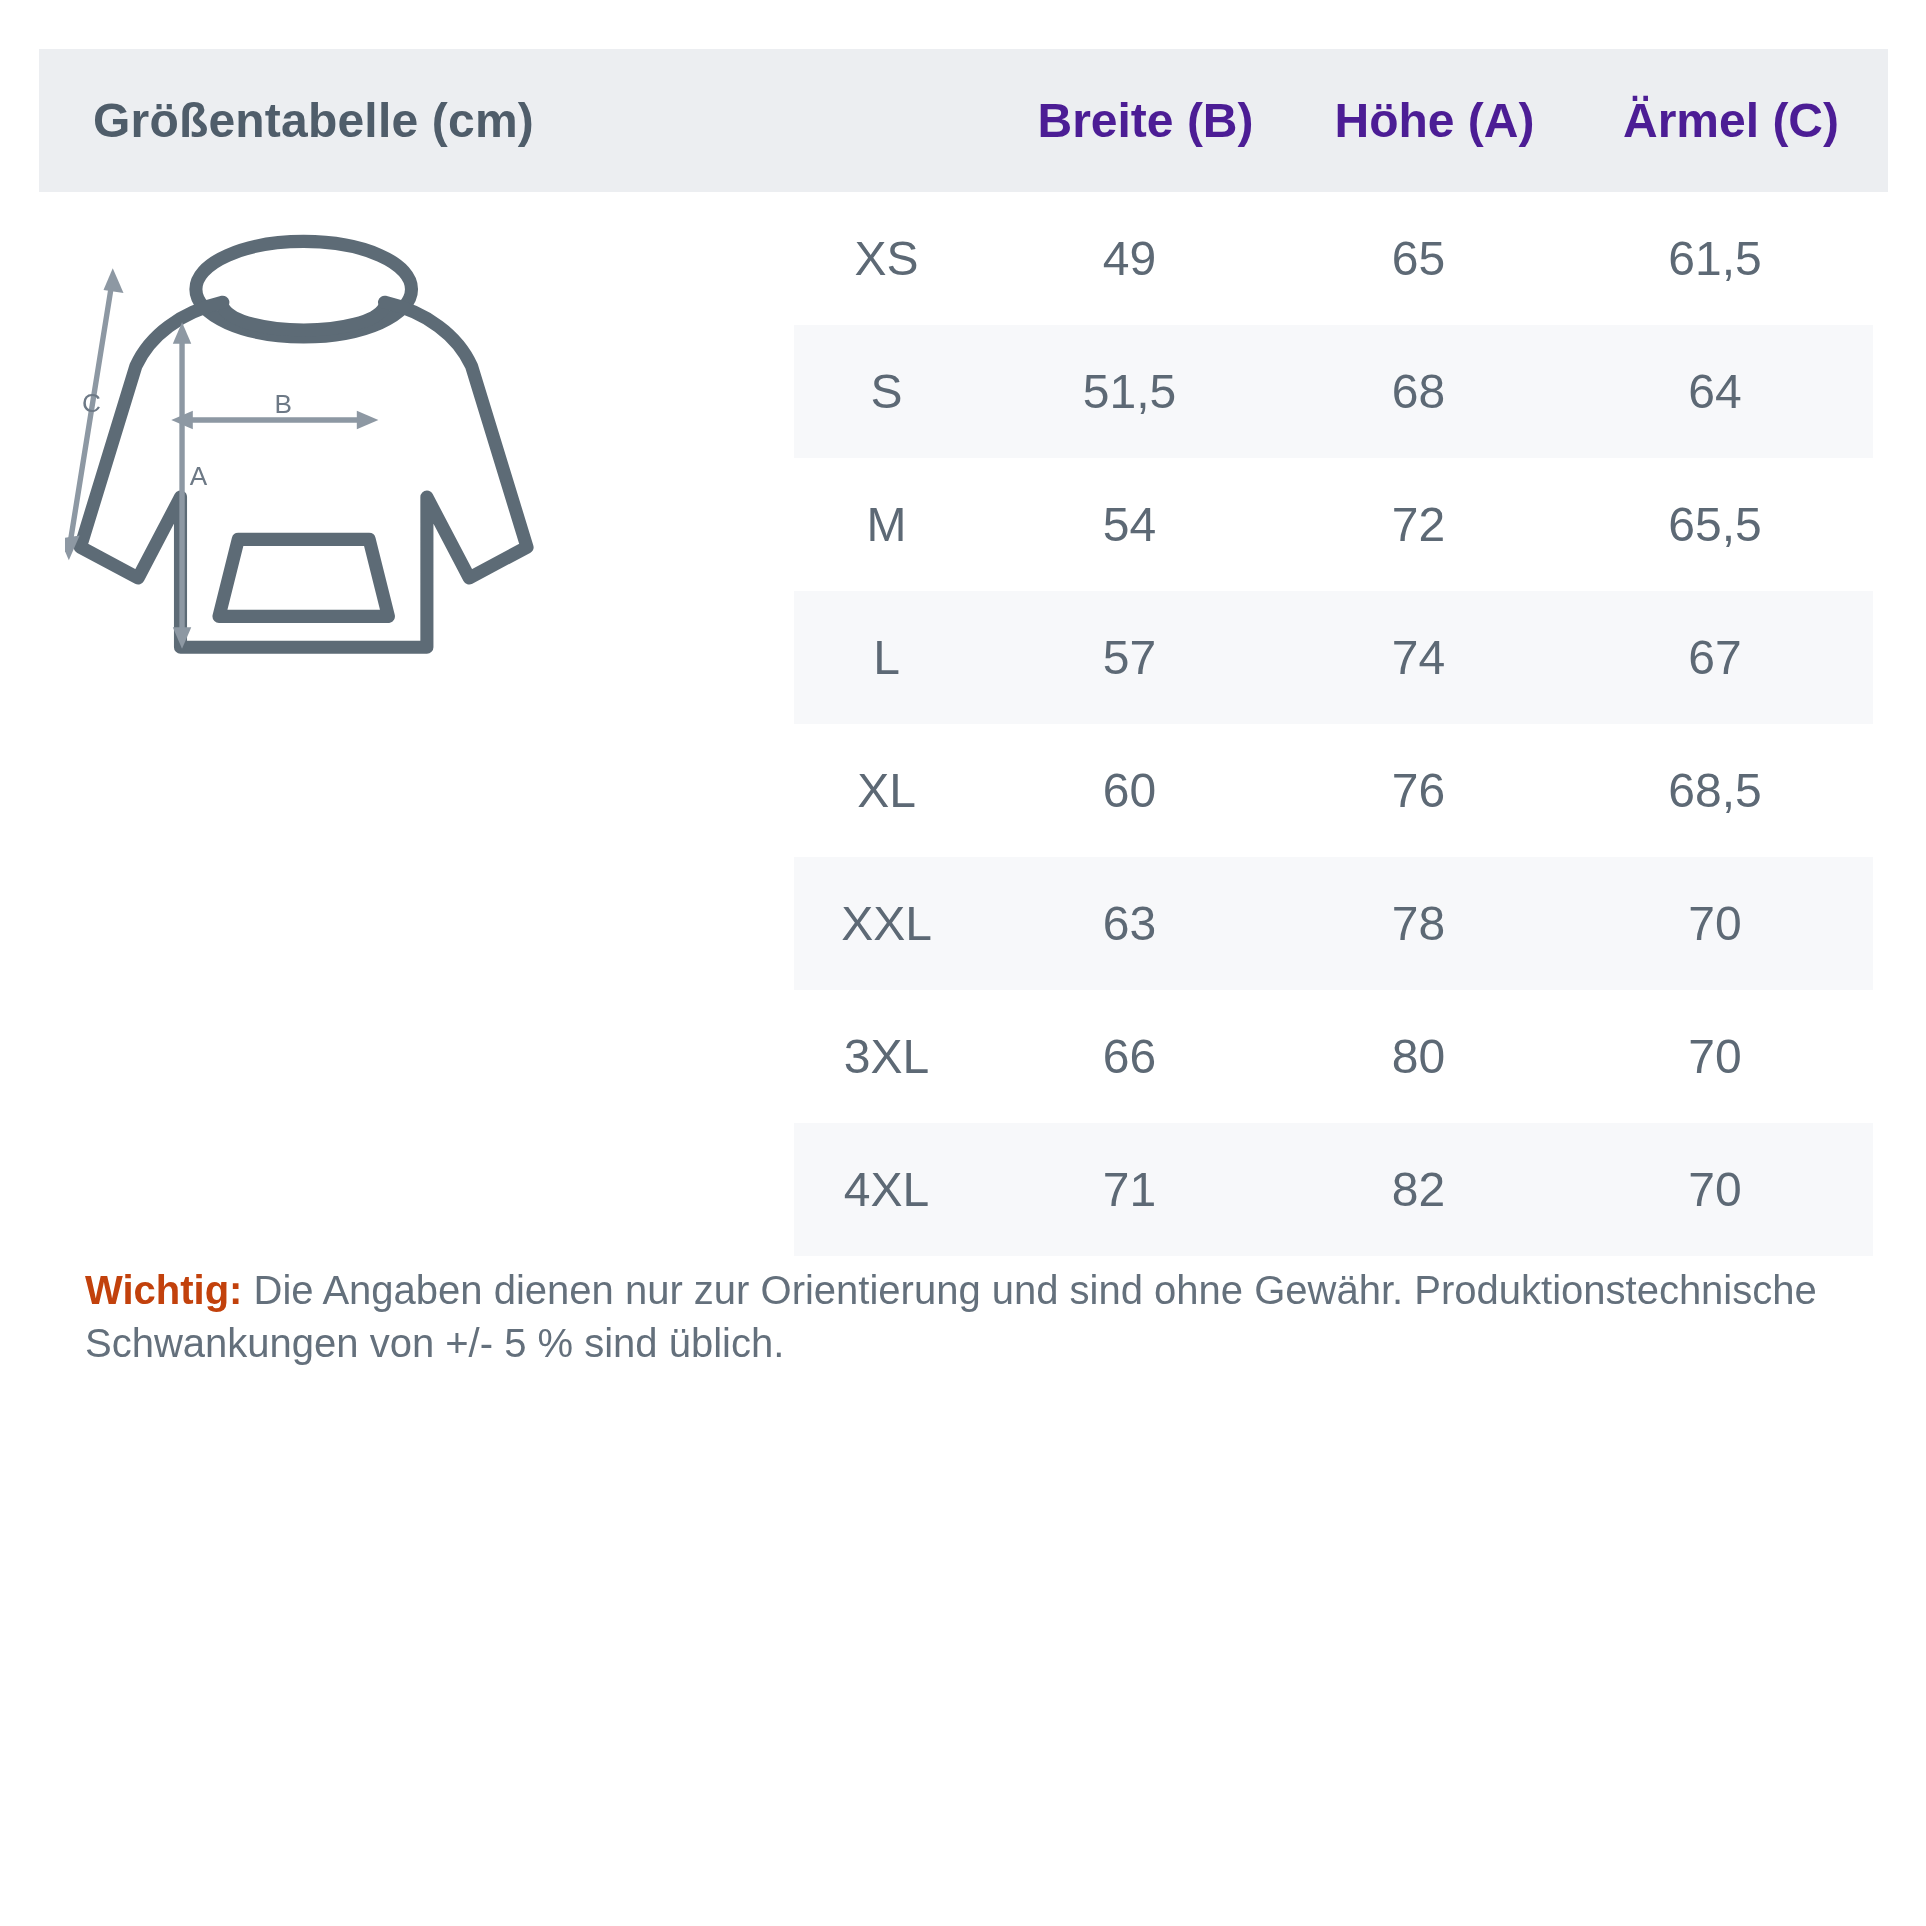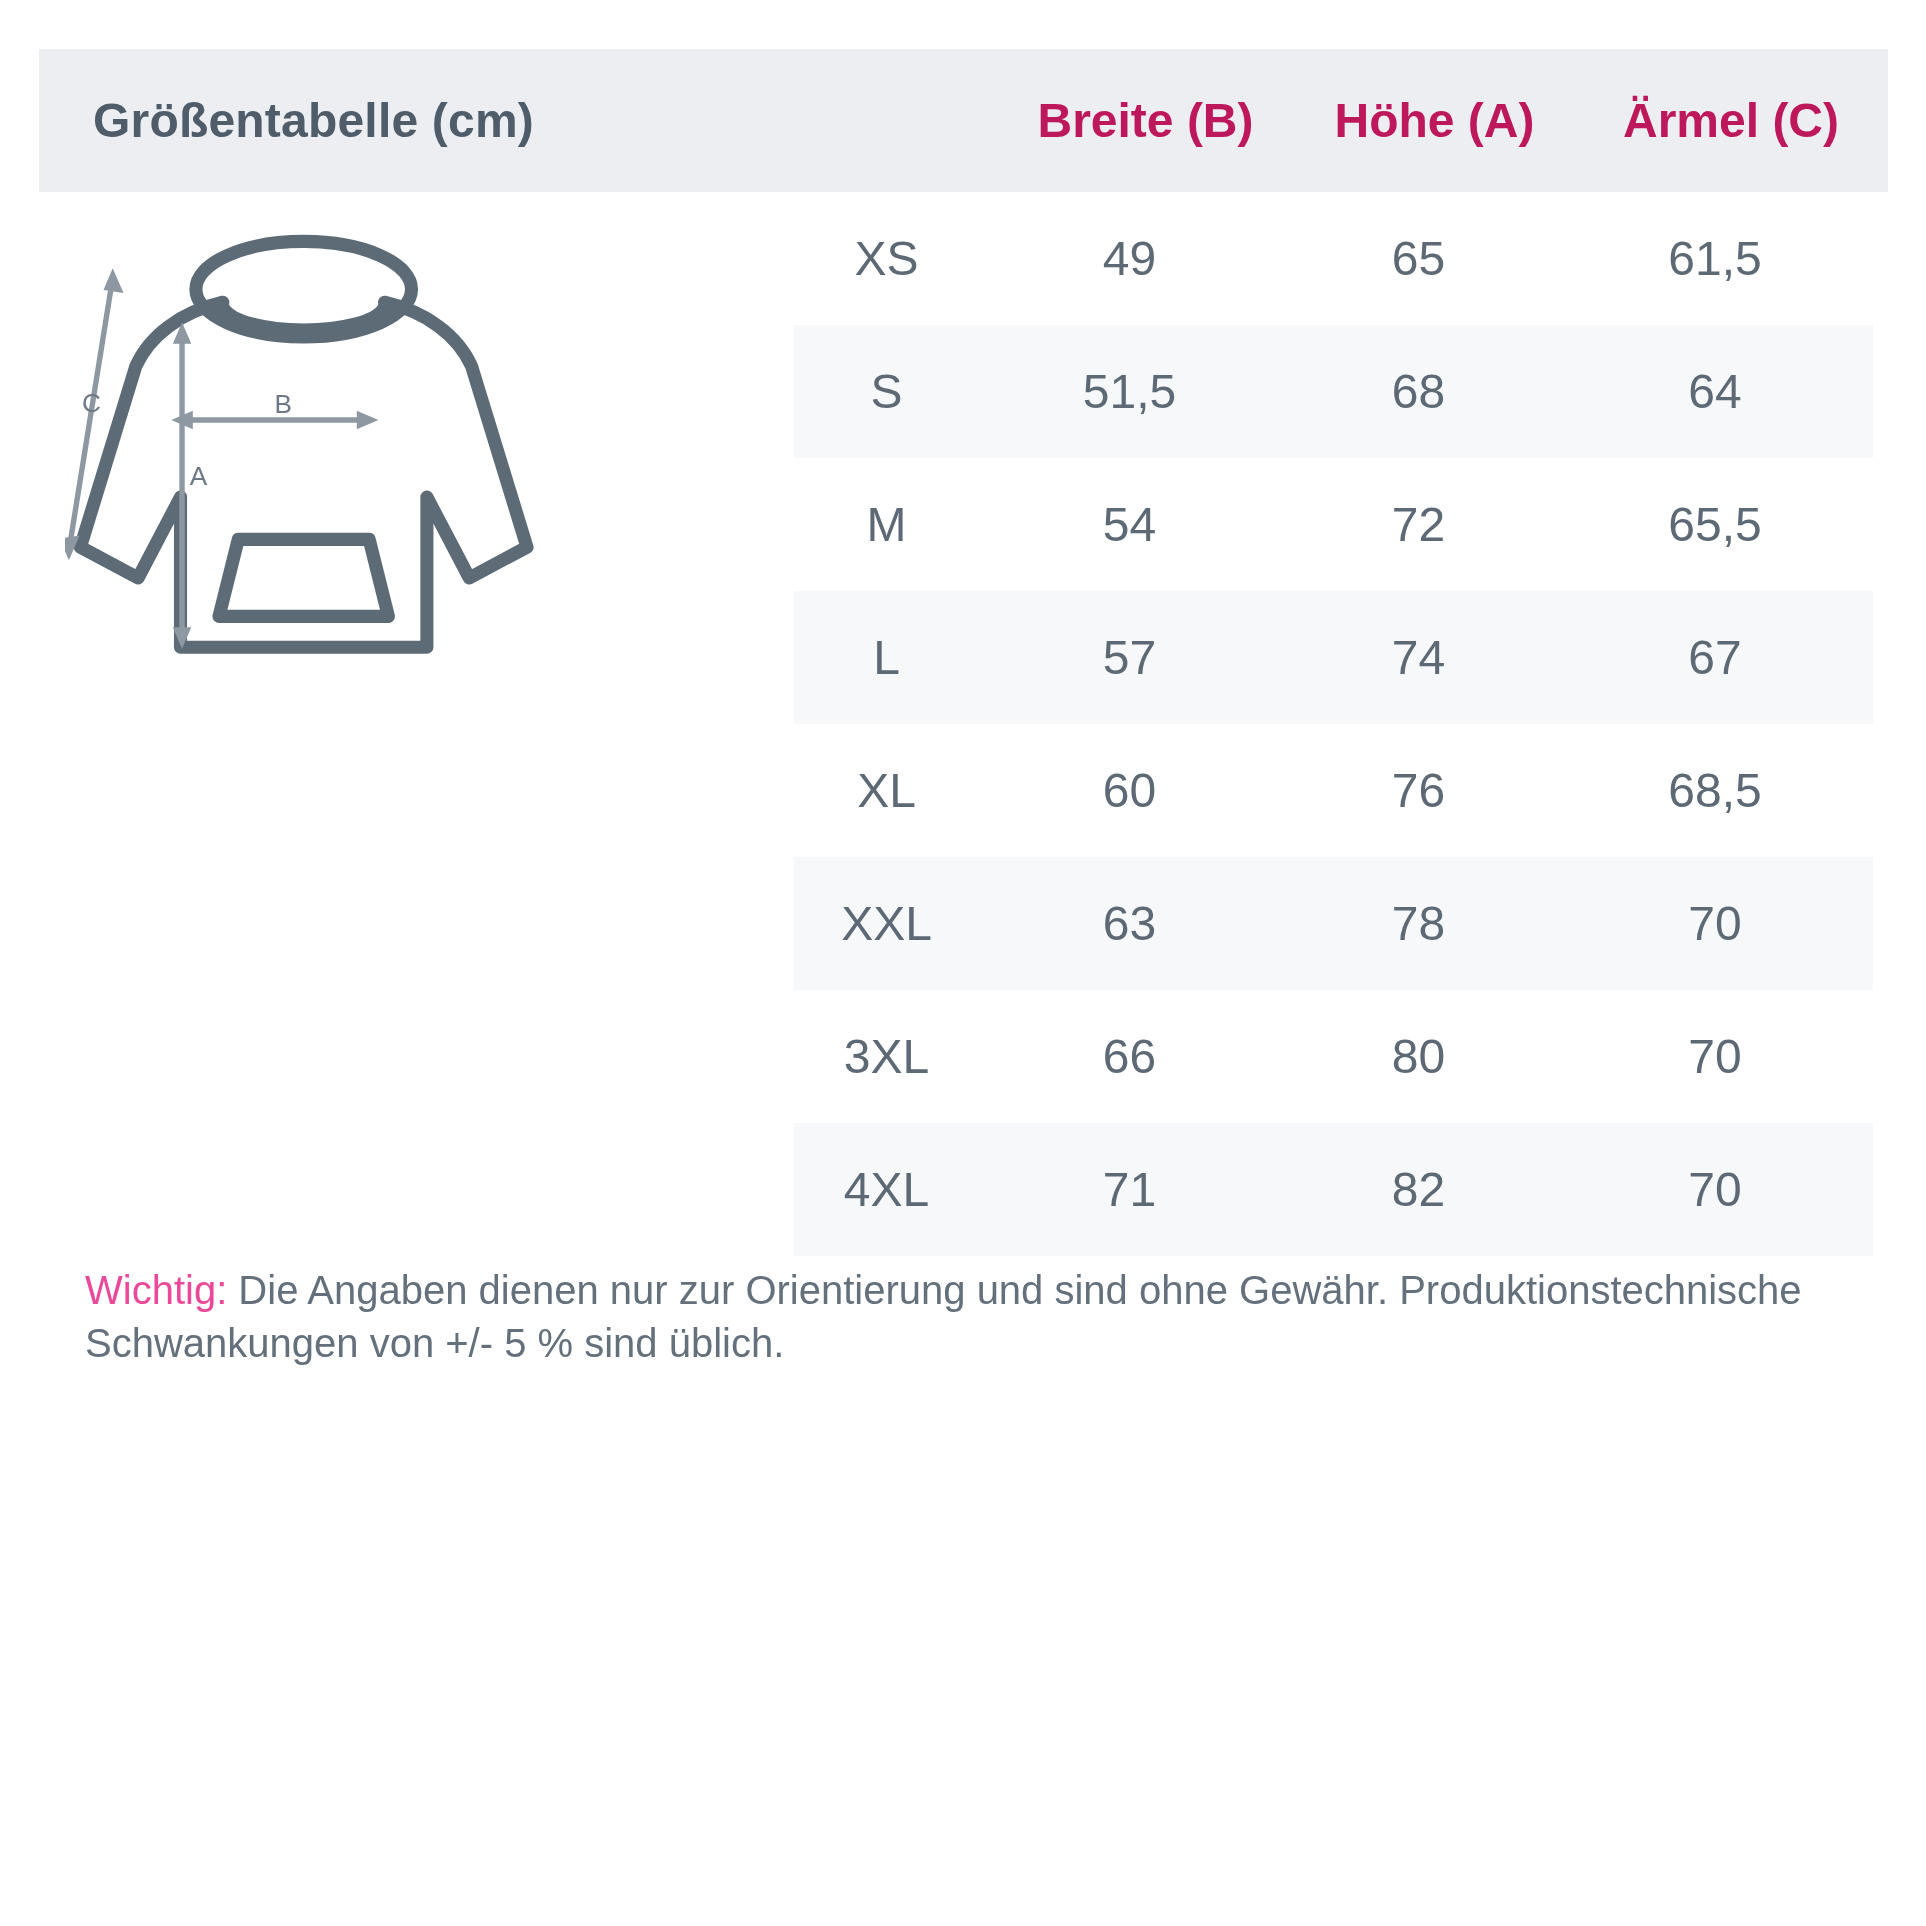--- a/index.html
+++ b/index.html
@@ -46,21 +46,21 @@
     position: absolute;
     left: 771px;
     width: 1079px;
     height: 143px;
     display: flex;
     align-items: center;
   }
   .header-col {
     font-size: 48px;
     font-weight: bold;
-    color: #be185d;
+    color: #4c1d95;
     text-align: center;
     white-space: nowrap;
   }
   .header-col.c0 { width: 185px; }
   .header-col.c1 { width: 301px; }
   .header-col.c2 { width: 277px; }
   .header-col.c3 { width: 316px; }
 
   
   .rows {
@@ -99,22 +99,22 @@
   .footnote {
     position: absolute;
     left: 85px;
     top: 1264px;
     width: 1757px;
     font-size: 40px;
     line-height: 1.32;
     color: #64707c;
   }
   .footnote b {
-    font-weight: normal;
-    color: #ec4899;
+    font-weight: bold;
+    color: #c2410c;
   }
 </style>
 </head>
 <body>
 
 <div class="page">
 
   <div class="header-band">
     <div class="header-title">Größentabelle (cm)</div>
     <div class="header-cols">

